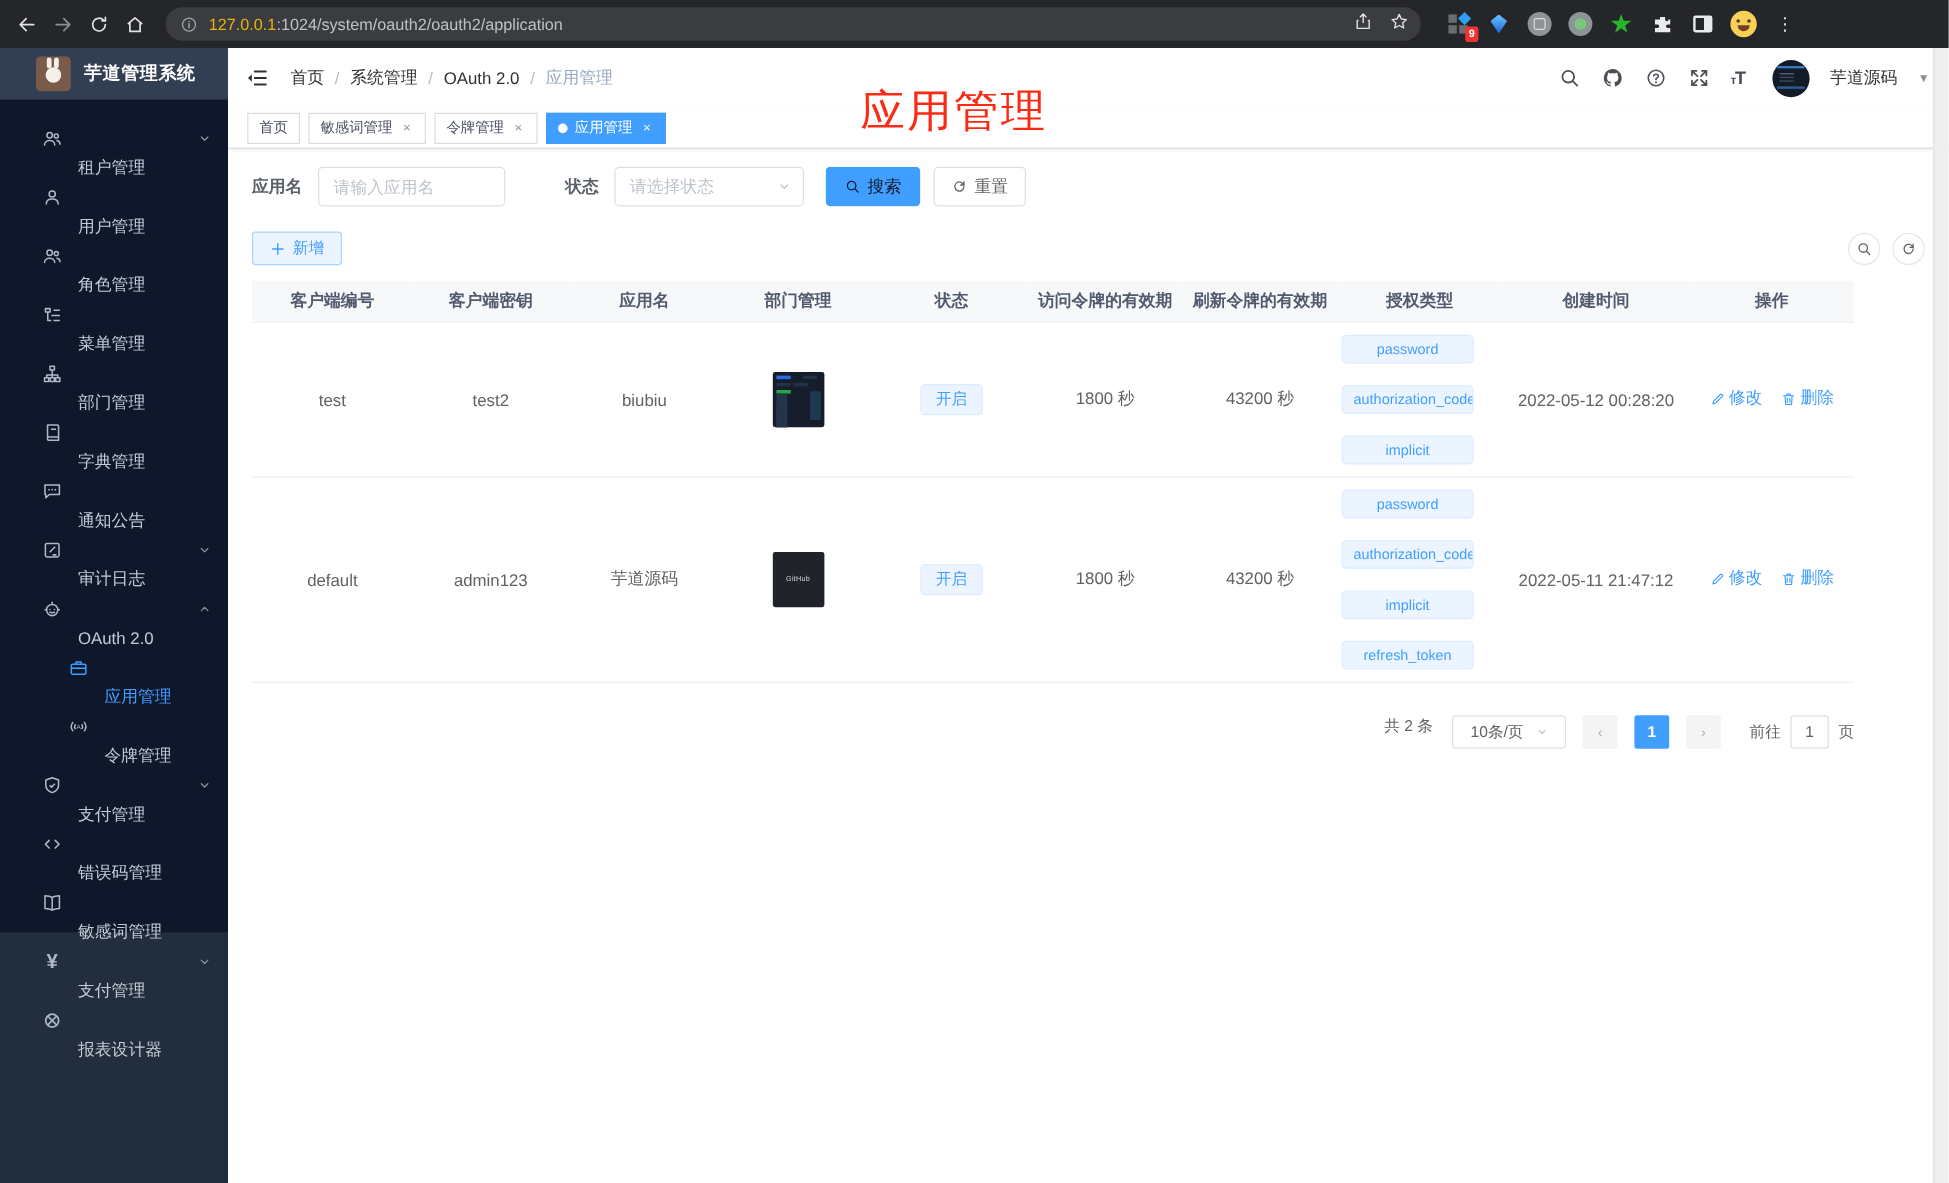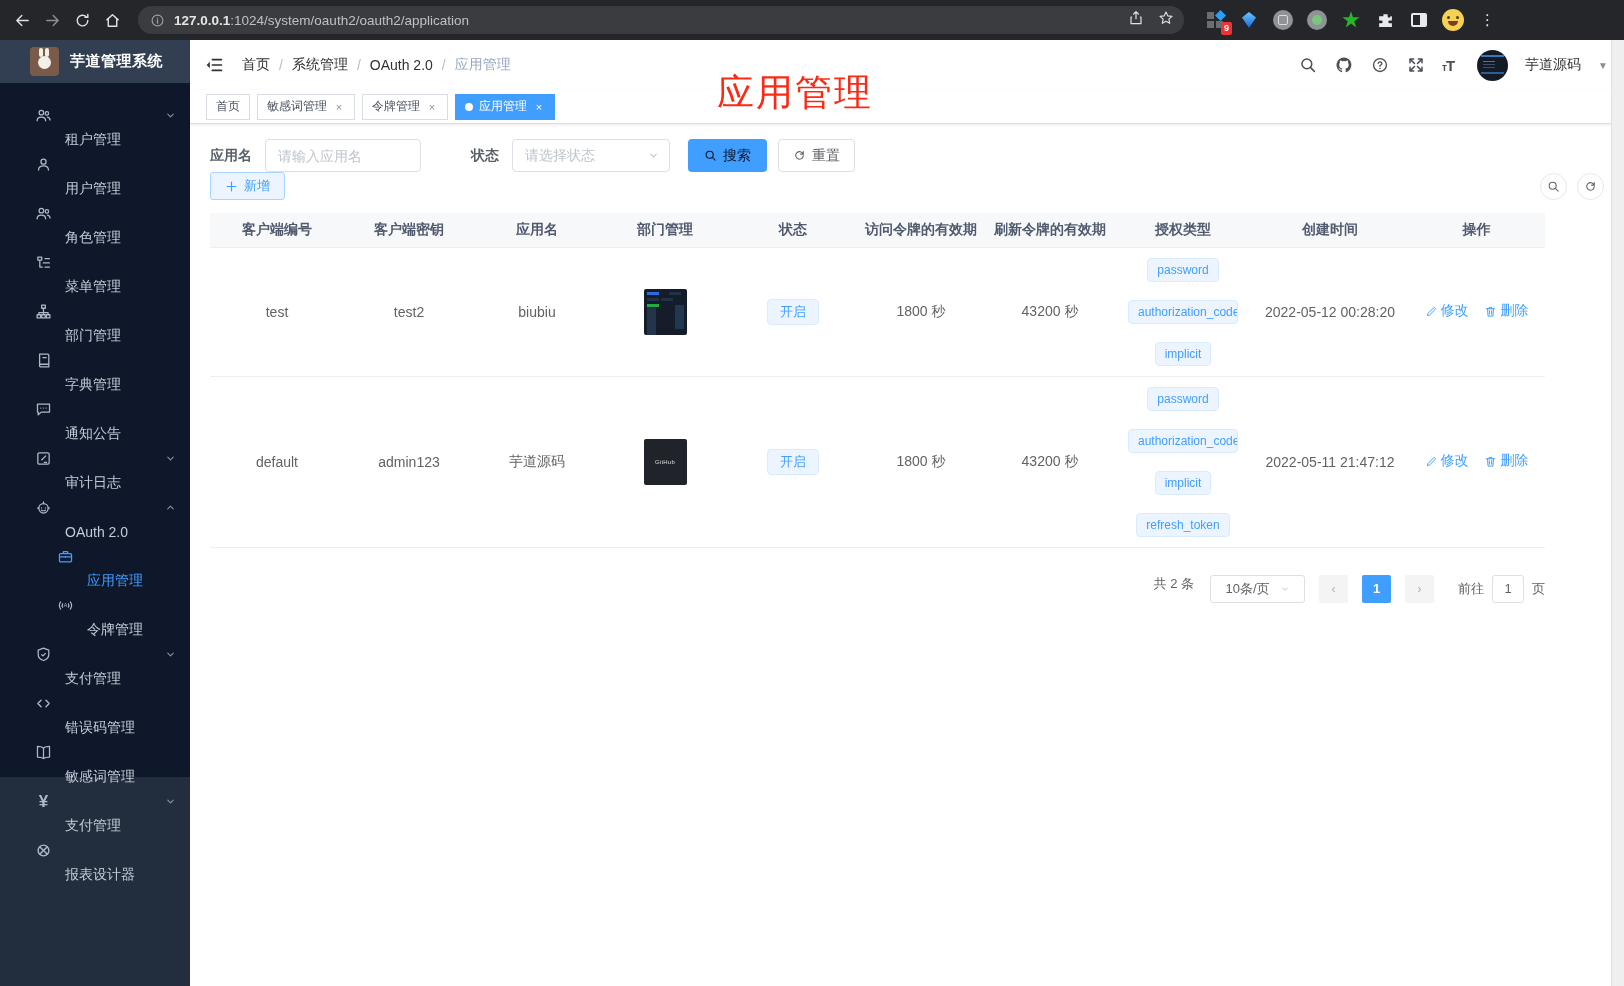--- a/index.html
+++ b/index.html
@@ -6,21 +6,21 @@
   html,body { width:1624px; height:986px; font-family:"Liberation Sans","DejaVu Sans",sans-serif; background:#fff; overflow:hidden; }
   .screen { position:relative; width:1624px; height:986px; }
 
   
   .browser-bar { position:absolute; top:0; left:0; width:100%; height:40px; background:#25262a; display:flex; align-items:center; padding:0 10px; gap:6px; }
   .bicon { width:24px; height:24px; display:flex; align-items:center; justify-content:center; color:#dfe1e5; flex:0 0 auto; }
   .bicon svg { width:17px; height:17px; }
   .bicon.dim { color:#8d9094; }
   .urlbar { height:28px; flex:0 0 1046px; background:#3b3c3f; border-radius:14px; display:flex; align-items:center; padding:0 10px 0 12px; margin-left:8px; color:#c7cacd; }
   .urlbar .url-text { font-size:13.5px; color:#bdc1c6; white-space:nowrap; overflow:hidden; flex:1; }
-  .urlbar .url-text b { color:#e5e5e5; font-weight:700; }
+  .urlbar .url-text b { color:#eab308; font-weight:400; }
   .url-ico { color:#9aa0a6; margin-right:9px; display:flex; }
   .url-ico svg { width:15px; height:15px; }
   .url-right { display:flex; gap:14px; color:#dfe1e5; }
   .url-right svg { width:16px; height:16px; }
   .ext-strip { display:flex; align-items:center; gap:12px; margin-left:14px; }
   .ext { width:22px; height:22px; position:relative; display:flex; align-items:center; justify-content:center; }
   .ext-grid { position:relative; width:16px; height:16px; }
   .ext-grid i { position:absolute; width:7px; height:7px; background:#6a6d71; }
   .ext-grid i:nth-child(1){ top:0; left:0; }
   .ext-grid i:nth-child(2){ bottom:0; left:0; }
@@ -99,33 +99,33 @@
   .f-input { width:156px; height:33px; border:1px solid #dcdfe6; border-radius:4px; padding:0 12px; font-size:14px; color:#606266; background:#fff; }
   .f-input::placeholder { color:#bfc4cc; }
   .f-select { width:158px; height:33px; border:1px solid #dcdfe6; border-radius:4px; padding:0 10px 0 12px; display:flex; align-items:center; justify-content:space-between; color:#bfc4cc; font-size:14px; background:#fff; cursor:pointer; }
   .f-select .chev { width:11px; height:11px; color:#c0c4cc; }
   .gap1 { width:50px; } .gap3 { width:18px; } .gap4 { width:11px; }
   .btn { height:33px; border-radius:4px; font-size:14px; display:inline-flex; align-items:center; justify-content:center; gap:6px; cursor:pointer; border:1px solid transparent; }
   .btn svg { width:13px; height:13px; }
   .btn-primary { background:#409eff; color:#0f172a; padding:0 15px; }
   .btn-plain { background:#fff; color:#606266; border-color:#dcdfe6; padding:0 14px; }
   .btn-add { background:#ecf5ff; color:#409eff; border-color:#a8d4ff; padding:0 14px; height:28px; font-size:13px; border-radius:3px; }
-  .toolbar-row { display:flex; align-items:center; }
+  .toolbar-row { margin-top:21px; display:flex; align-items:center; }
   .tool-circles { margin-left:auto; display:flex; gap:10px; }
   .circle-btn { width:27px; height:27px; border-radius:50%; border:1px solid #e3e6eb; background:#fff; color:#5f6368; display:flex; align-items:center; justify-content:center; cursor:pointer; }
   .circle-btn svg { width:13px; height:13px; }
 
   
   table.grid { width:1335px; border-collapse:collapse; margin-top:13px; table-layout:fixed; }
   table.grid th { height:34px; background:#f7f8fa; font-size:14px; color:#515a6e; font-weight:700; border-bottom:1px solid #ebeef5; text-align:center; padding:0 4px; white-space:nowrap; overflow:hidden; }
   table.grid td { border-bottom:1px solid #ebeef5; text-align:center; font-size:14px; color:#606266; padding:10px 4px; vertical-align:middle; }
   tr.r1 td { height:109px; }
   tr.r2 td { height:122px; }
   .status-tag { display:inline-block; background:#ecf5ff; border:1px solid #d9ecff; color:#409eff; font-size:13px; line-height:24px; padding:0 12px; border-radius:4px; }
-  .gtags { display:flex; flex-direction:column; align-items:center; gap:18px; }
+  .gtags { display:flex; flex-direction:column; gap:18px; }
   .gtag { background:#ecf5ff; border:1px solid #d9ecff; color:#409eff; font-size:12px; line-height:22px; padding:0 9px; border-radius:4px; max-width:110px; white-space:nowrap; overflow:hidden; }
   .app-thumb { width:43px; height:46px; margin:0 auto; background:#151d2b; border-radius:2px; position:relative; overflow:hidden; }
   .app-thumb.shot::before { content:""; position:absolute; top:3px; left:3px; width:12px; height:3px; background:#2d6cdf; box-shadow:0 6px 0 #223246, 14px 6px 0 #223246, 0 12px 0 #28a745, 22px 0 0 #223246; }
   .app-thumb.shot::after { content:""; position:absolute; right:3px; top:16px; width:9px; height:24px; background:#1f3apx; background:#203950; box-shadow:-28px 2px 0 #24344a, -28px 8px 0 #24344a, -28px 14px 0 #24344a; }
   .app-thumb.github { background:#20242a; display:flex; align-items:center; justify-content:center; }
   .app-thumb.github span { color:#d8dbdf; font-size:6px; letter-spacing:.2px; }
   .op-link { color:#409eff; font-size:14px; display:inline-flex; align-items:center; gap:3px; cursor:pointer; }
   .op-link svg { width:13px; height:13px; }
   .op-cell .op-link + .op-link { margin-left:12px; }
 

